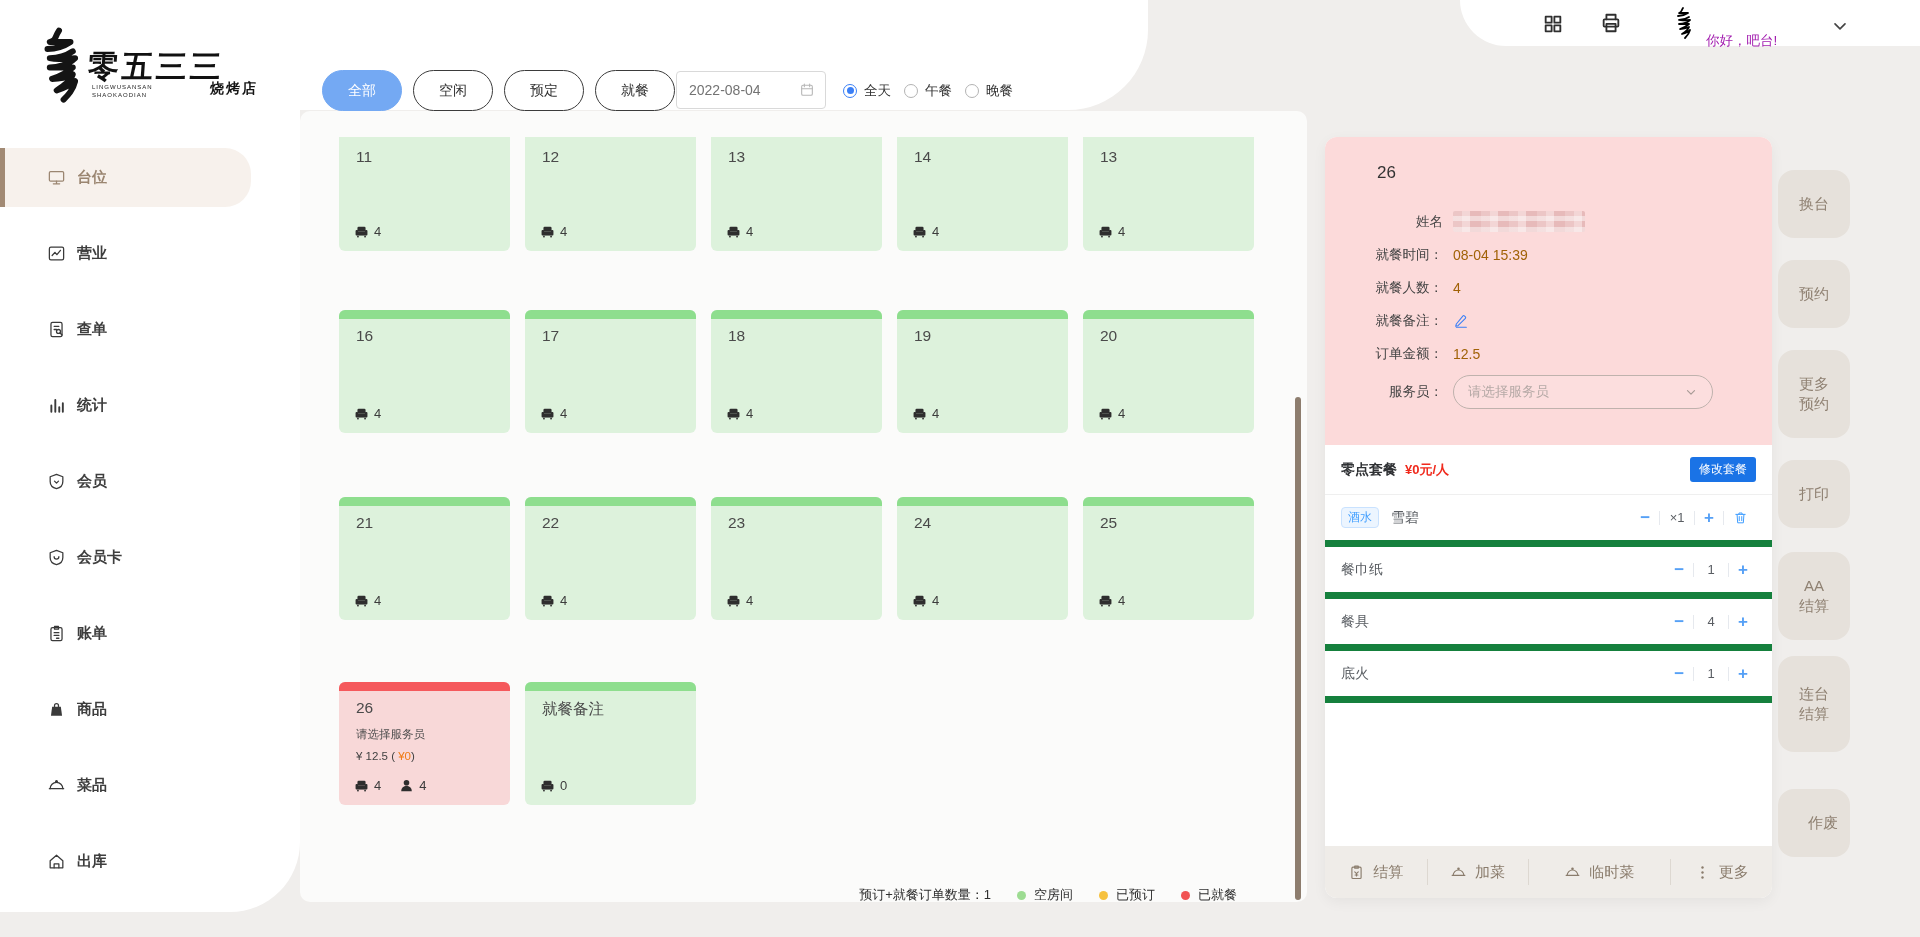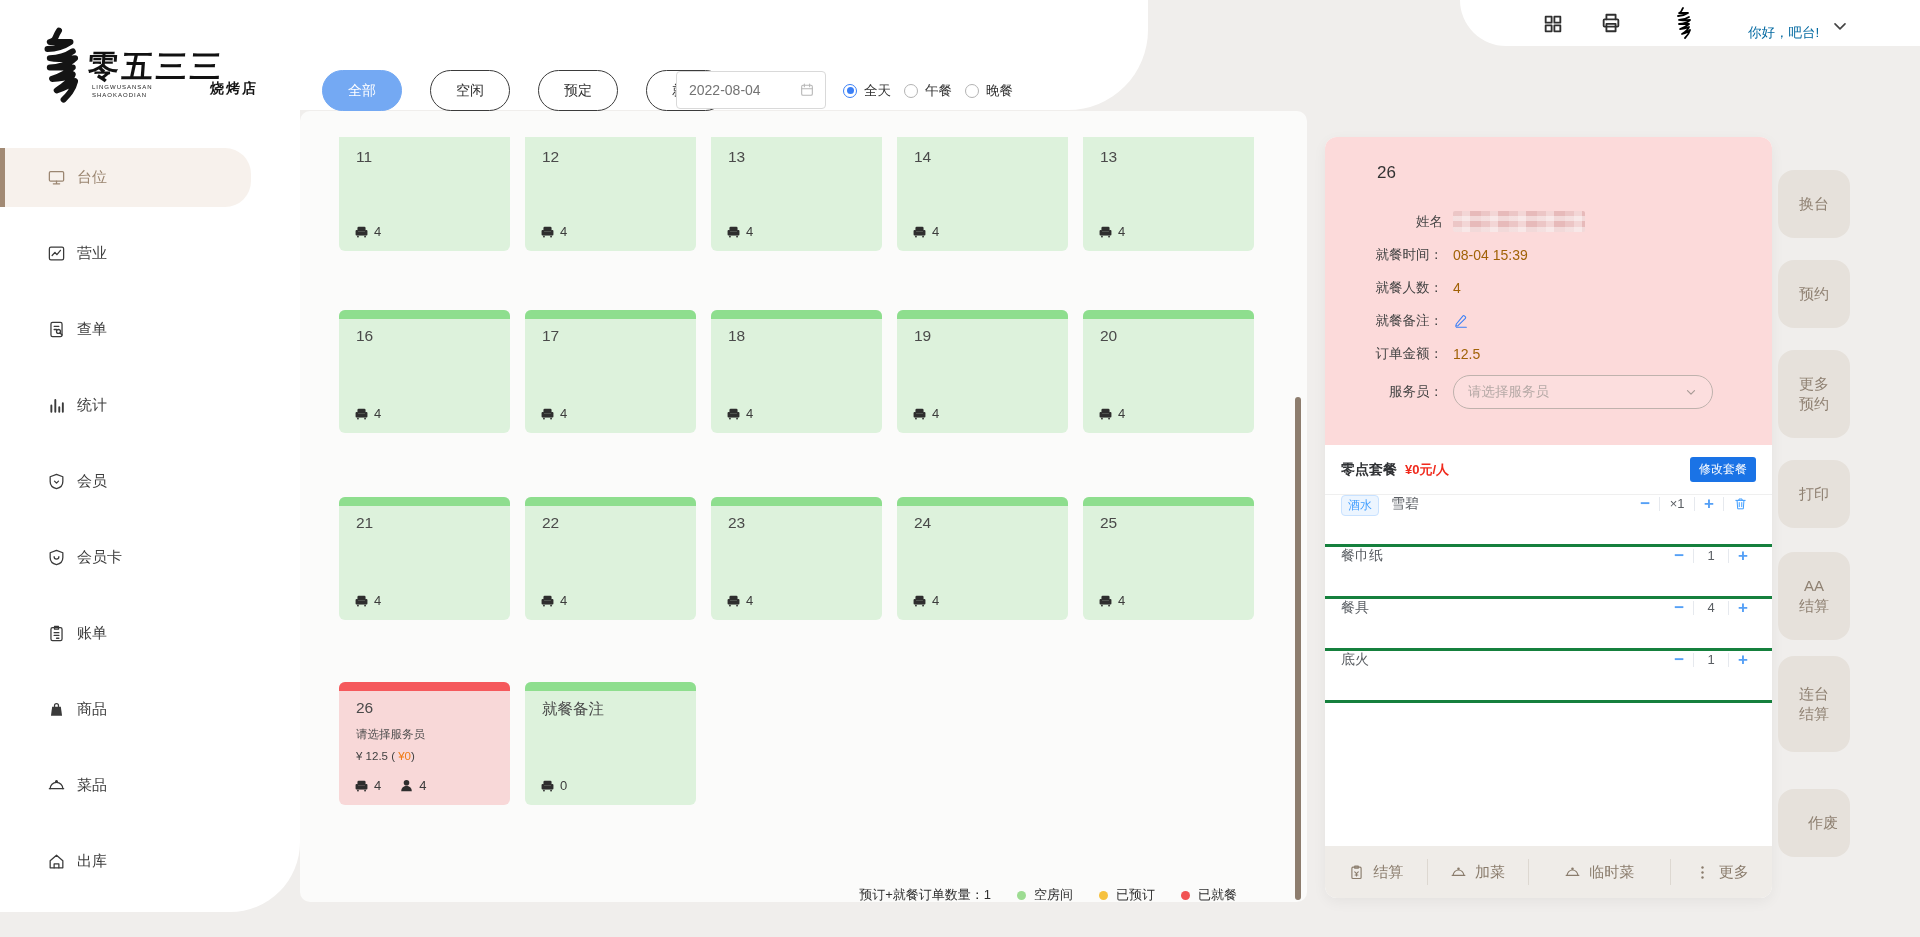--- a/index.html
+++ b/index.html
@@ -23,50 +23,50 @@
   
   .brand{left:22px;top:24px;width:230px;height:96px;}
   .brand-flourish{position:absolute;left:8px;top:2px;width:58px;height:92px;color:#141414;}
   .brand-flourish svg{stroke-width:2.6;}
   .brand-cn{position:absolute;left:66px;top:22px;font-size:31px;font-weight:900;letter-spacing:3px;color:#111;transform:skewX(-4deg);}
   .brand-sub{position:absolute;left:70px;top:60px;width:160px;}
   .brand-en{font-size:6px;letter-spacing:1px;color:#222;line-height:1.3;display:block;}
   .brand-shop{position:absolute;right:-6px;top:-4px;font-size:14px;font-weight:700;color:#151515;letter-spacing:2px;}
 
   
-  .nav{left:0;top:148px;width:251px;}
+  .nav{left:0;top:148px;width:251px;font-weight:bold;}
   .nav-item{position:relative;height:59px;margin-bottom:17px;display:flex;align-items:center;color:#3e3e3e;}
   .nav-item .icon{position:absolute;left:47px;width:19px;height:19px;color:#3a3a3a;}
   .nav-item .nav-label{position:absolute;left:77px;font-size:15px;}
   .nav-item.active{background:#f7f1ec;border-left:5px solid #a28a74;border-top-right-radius:26px;border-bottom-right-radius:26px;}
   .nav-item.active .icon{left:42px;color:#9b8671;}
   .nav-item.active .nav-label{left:72px;color:#9b8671;}
 
   
-  .status-pills{left:322px;top:70px;height:41px;display:flex;gap:28px;align-items:center;}
+  .status-pills{left:322px;top:70px;height:41px;display:flex;gap:11px;align-items:center;}
   .pill{height:41px;padding:0 25px;border-radius:21px;background:#fff;border:1.5px solid #3b3b3b;
     display:flex;align-items:center;font-size:14px;color:#2f2f2f;box-sizing:border-box;}
   .pill.active{background:#74a9f3;border-color:#74a9f3;color:#fff;}
   .date-box{left:676px;top:71px;width:150px;height:38px;background:#fff;border:1px solid #d9d9d9;border-radius:4px;
     display:flex;align-items:center;box-sizing:border-box;padding:0 10px;}
   .date-box input{border:none;outline:none;flex:1;font-size:14px;color:#737373;background:transparent;width:100px;font-family:inherit;}
   .date-box .icon{width:16px;height:16px;color:#b6b6b6;}
   .meals{left:843px;top:70px;height:41px;display:flex;align-items:center;gap:13px;}
   .meal{display:flex;align-items:center;gap:7px;font-size:13.5px;color:#333;}
   .radio{width:14px;height:14px;border-radius:50%;border:1.5px solid #b3b3b3;background:#fff;box-sizing:border-box;position:relative;}
   .radio.checked{border-color:#3a7ff6;}
   .radio.checked::after{content:"";position:absolute;left:2.5px;top:2.5px;width:7px;height:7px;border-radius:50%;background:#3a7ff6;}
 
   
   .tr-icon{width:22px;height:22px;color:#2f2f2f;}
   .tr-icon svg{stroke-width:2;}
   #gridIcon{left:1542px;top:13px;}
   #printIcon{left:1600px;top:12px;}
   .avatar-cal{left:1666px;top:6px;width:34px;height:40px;color:#000;}
-  .greeting{left:1706px;top:24px;font-size:13.5px;color:#0369a1;margin-left:42px;}
+  .greeting{left:1706px;top:32px;font-size:13.5px;color:#a21caf;}
   #chevTop{left:1830px;top:16px;width:20px;height:20px;color:#444;}
 
   
   .floor{left:300px;top:111px;width:1007px;height:791px;background:#fbfbfa;border-radius:10px;}
   .floor-row{position:absolute;left:39px;display:flex;gap:15px;}
   .floor-row.r1{top:26px;}
   .floor-row.r2{top:199px;}
   .floor-row.r3{top:386px;}
   .floor-row.r4{top:571px;}
   .tcard{position:relative;width:171px;height:123px;border-radius:6px;background:#ddf2dc;box-sizing:border-box;}
@@ -108,21 +108,21 @@
     display:flex;align-items:center;box-sizing:border-box;padding:0 14px;background:rgba(255,255,255,.12);}
   .pselect .ph{flex:1;font-size:13.5px;color:#b5a9a6;}
   .pselect .icon{width:14px;height:14px;color:#a89b96;}
 
   .pkg{position:absolute;left:0;top:308px;right:0;height:50px;border-bottom:1px solid #efefef;display:flex;align-items:center;padding:0 16px;box-sizing:border-box;}
   .pkg-name{font-size:14px;font-weight:700;color:#2f3134;}
   .pkg-price{font-size:13px;color:#f02a1d;margin-left:8px;font-weight:700;}
   .pkg-btn{margin-left:auto;background:#1a73e6;color:#fff;font-size:12px;border-radius:3px;padding:4px 9px;}
 
   .oitems{position:absolute;left:0;top:358px;right:0;}
-  .oitem{height:52px;border-bottom:3px solid #15803d;display:flex;align-items:flex-start;padding:0 24px 0 16px;box-sizing:border-box;font-size:14px;color:#5a5e63;}
+  .oitem{height:52px;border-bottom:7px solid #15803d;display:flex;align-items:center;padding:0 24px 0 16px;box-sizing:border-box;font-size:14px;color:#5a5e63;}
   .otag{border:1px solid #c9e2ff;background:#ecf5ff;color:#409eff;font-size:12px;border-radius:4px;padding:1px 6px;margin-right:12px;}
   .octl{margin-left:auto;display:flex;align-items:center;gap:9px;}
   .octl .sep{width:1px;height:14px;background:#e6e9ee;}
   .octl .pm{font-size:17px;color:#55a0f6;font-weight:700;line-height:1;}
   .octl .cnt{font-size:13px;color:#5a5e63;min-width:16px;text-align:center;}
   .octl .icon.trash{width:15px;height:15px;color:#409eff;}
 
   .pactions{position:absolute;left:0;bottom:0;right:0;height:52px;background:#efece8;border-radius:0 0 12px 12px;display:flex;align-items:stretch;}
   .pact{flex:1;display:flex;align-items:center;justify-content:center;gap:8px;font-size:15px;color:#8a7c6c;position:relative;}
   .pact.wide{flex:1.4;}

